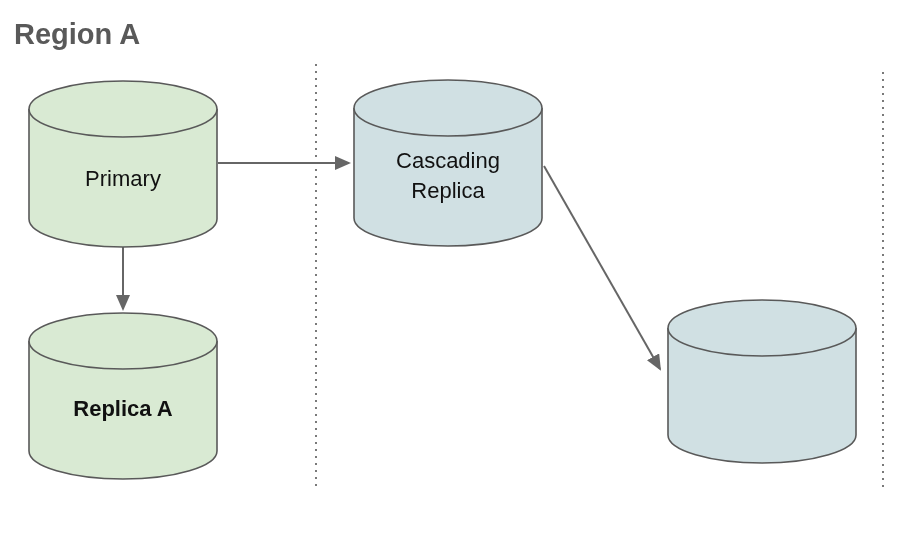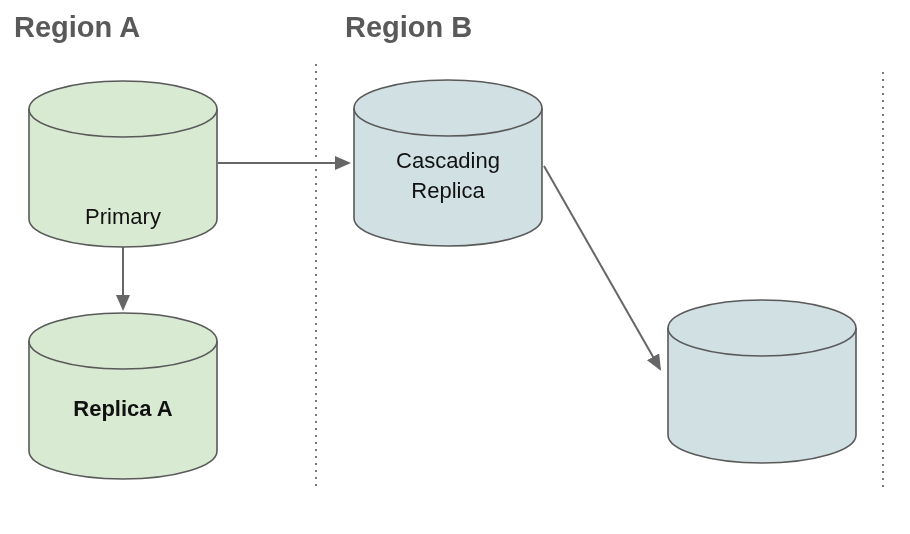--- a/index.html
+++ b/index.html
@@ -20,21 +20,21 @@
     left: 0;
     top: 0;
   }
   .region-title {
     position: absolute;
     font-size: 29px;
     font-weight: bold;
     color: #595959;
     white-space: nowrap;
   }
-  .region-title-a { left: 14px; top: 11px; text-align: center; }
+  .region-title-a { left: 14px; top: 18px; text-align: center; }
   .region-title-b { left: 345px; top: 11px; }
   .node-label {
     position: absolute;
     transform: translate(-50%, -50%);
     font-size: 22px;
     line-height: 30px;
     color: #111111;
     text-align: center;
     white-space: nowrap;
   }
@@ -92,19 +92,18 @@
       <ellipse class="cyl" cx="448" cy="108" rx="94" ry="28" fill="#d0e0e3"></ellipse>
     </g>
 
     <g>
       <path class="cyl" d="M668,328 v107 a94,28 0 0 0 188,0 v-107" fill="#d0e0e3"></path>
       <ellipse class="cyl" cx="762" cy="328" rx="94" ry="28" fill="#d0e0e3"></ellipse>
     </g>
   </svg>
 
   <div class="region-title region-title-a">Region A</div>
-  <div class="region-title region-title-b">Region B</div>
 
-  <div class="node-label" style="left:123px; top:179px;margin-top:38px;">Primary</div>
+  <div class="node-label" style="left:123px; top:179px;">Primary</div>
   <div class="node-label wrap" style="left:448px; top:176px;">Cascading Replica</div>
   <div class="node-label" style="left:123px; top:409px;font-weight:bold;">Replica A</div>
 
 </div>
 
 </body></html>

